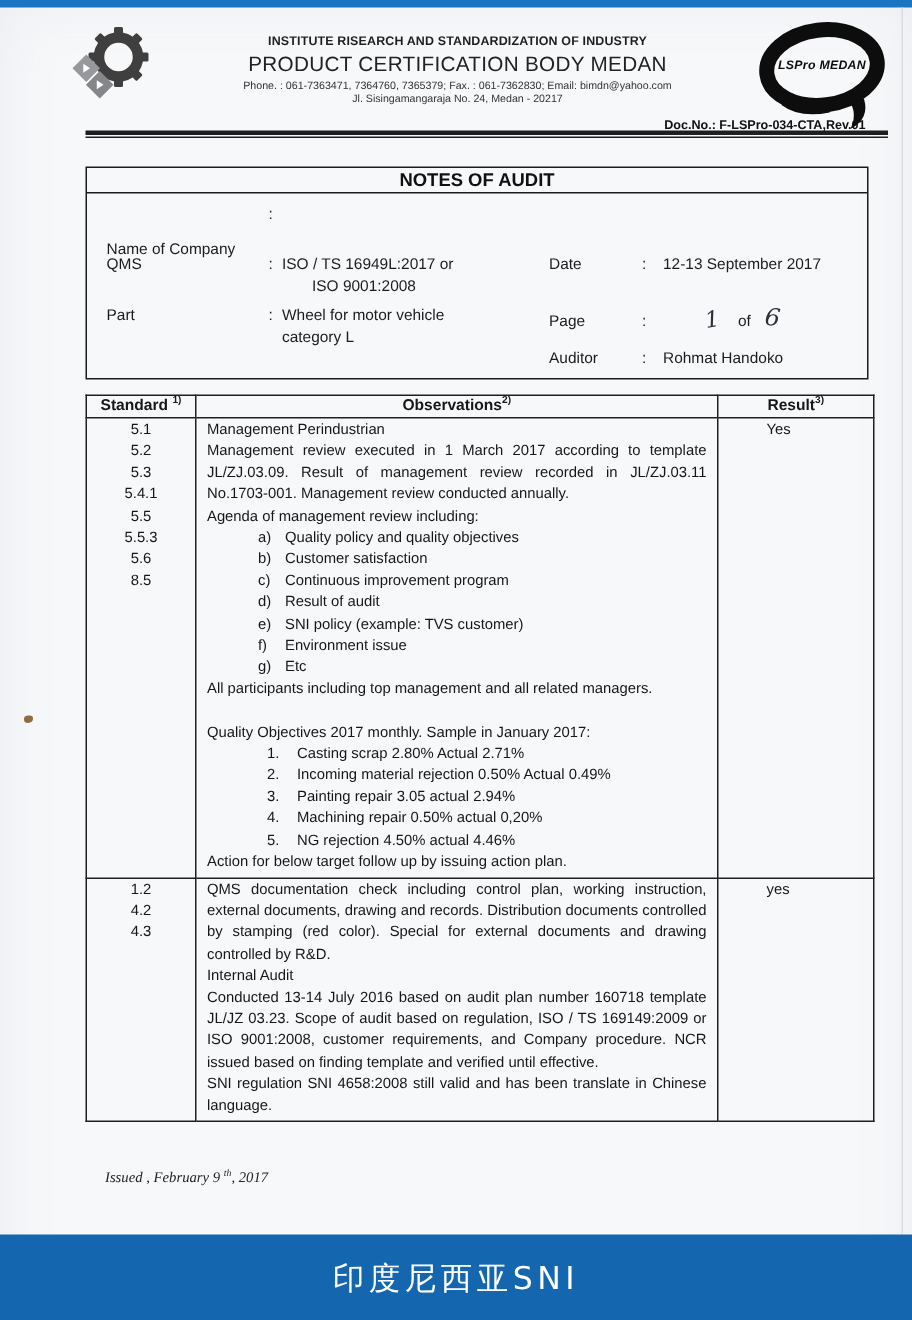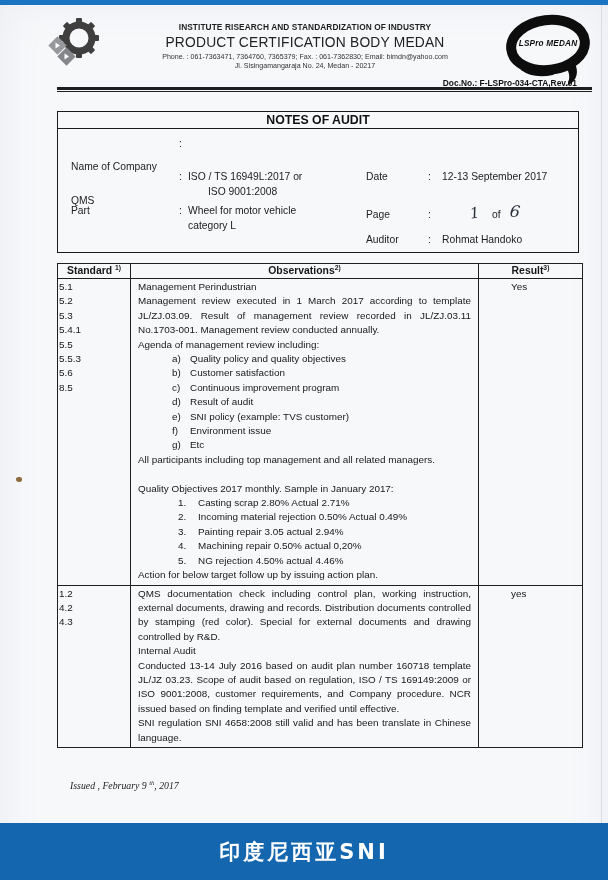--- a/index.html
+++ b/index.html
@@ -36,40 +36,40 @@
   .hand-one{font-size:15px;display:inline-block;transform:rotate(-9deg);}
   .hand-six{font-size:16px;display:inline-block;transform:rotate(7deg);}
 
   
   .audit-table{position:absolute;left:57px;top:263px;border-collapse:collapse;table-layout:fixed;width:525px;
         font-size:9.9px;color:#171717;}
   .audit-table th,.audit-table td{border:1px solid #1f1f1f;vertical-align:top;}
   .audit-table th{font-size:10.4px;font-weight:bold;padding:1px 2px 2px 2px;text-align:center;}
   .audit-table sup{font-size:6.8px;vertical-align:super;line-height:0;}
   .col-w-std{width:73px;} .col-w-obs{width:348px;} .col-w-res{width:104px;}
-  td.col-std{text-align:left;padding-top:1px;line-height:14.4px;margin-top:40px;}
+  td.col-std{text-align:center;padding-top:1px;line-height:14.4px;margin-top:40px;}
   td.col-obs{padding:1px 7px 2px 7px;line-height:14.4px;}
   td.col-res{text-align:left;padding-top:1px;line-height:14.4px;padding-left:32px;}
   .p{text-align:left;}
   .pj{text-align:justify;}
   .spacer{height:14.4px;}
   .li{display:flex;}
   .li-alpha{padding-left:34px;} .li-num{padding-left:40px;}
   .li .marker{width:18px;flex:0 0 18px;}
   .li-num .marker{width:20px;flex:0 0 20px;}
 
   .issued-line{position:absolute;left:70px;top:779px;font-family:"Liberation Serif",serif;font-style:italic;
         font-size:9.8px;color:#222;}
   .issued-line sup{font-size:6.5px;}
 
   .speck{position:absolute;left:16px;top:477px;width:6px;height:5px;border-radius:50% 40% 55% 50%;background:#7d5420;opacity:0.85;}
 
   .banner{position:absolute;left:0;top:823px;width:608px;height:57px;background:#1467af;
         display:flex;align-items:center;justify-content:center;}
-  .banner span{color:#ffffff;font-size:21px;font-weight:bold;letter-spacing:3px;
+  .banner span{color:#ffffff;font-size:21px;font-weight:normal;letter-spacing:3px;
         font-family:"DejaVu Sans",sans-serif;}
 </style>
 </head>
 <body>
 
 <div class="page">
   <div class="top-bar"></div>
   <div class="edge-line"></div>
 
   <div class="logo-left">
@@ -115,21 +115,21 @@
   <div class="doc-no">
     <span>Doc.No.: F-LSPro-034-CTA,Rev.01</span>
   </div>
 
   <div class="notes-box">
     <div class="notes-title">NOTES OF AUDIT</div>
 
     <span class="fld" style="left:13px;top:26px;margin-top:23px;">Name of Company</span>
     <span class="fld" style="left:121px;top:26px;">:</span>
 
-    <span class="fld" style="left:13px;top:59px;margin-top:24px;">QMS</span>
+    <span class="fld" style="left:13px;top:59px;">QMS</span>
     <span class="fld" style="left:121px;top:59px;">:</span>
     <span class="fld" style="left:130px;top:59px;">ISO / TS 16949L:2017 or</span>
     <span class="fld" style="left:130px;top:74px;margin-left:20px;">ISO  9001:2008</span>
 
     <span class="fld" style="left:308px;top:59px;">Date</span>
     <span class="fld" style="left:370px;top:59px;">:</span>
     <span class="fld" style="left:384px;top:59px;">12-13 September 2017</span>
 
     <span class="fld" style="left:13px;top:93px;">Part</span>
     <span class="fld" style="left:121px;top:93px;">:</span>

